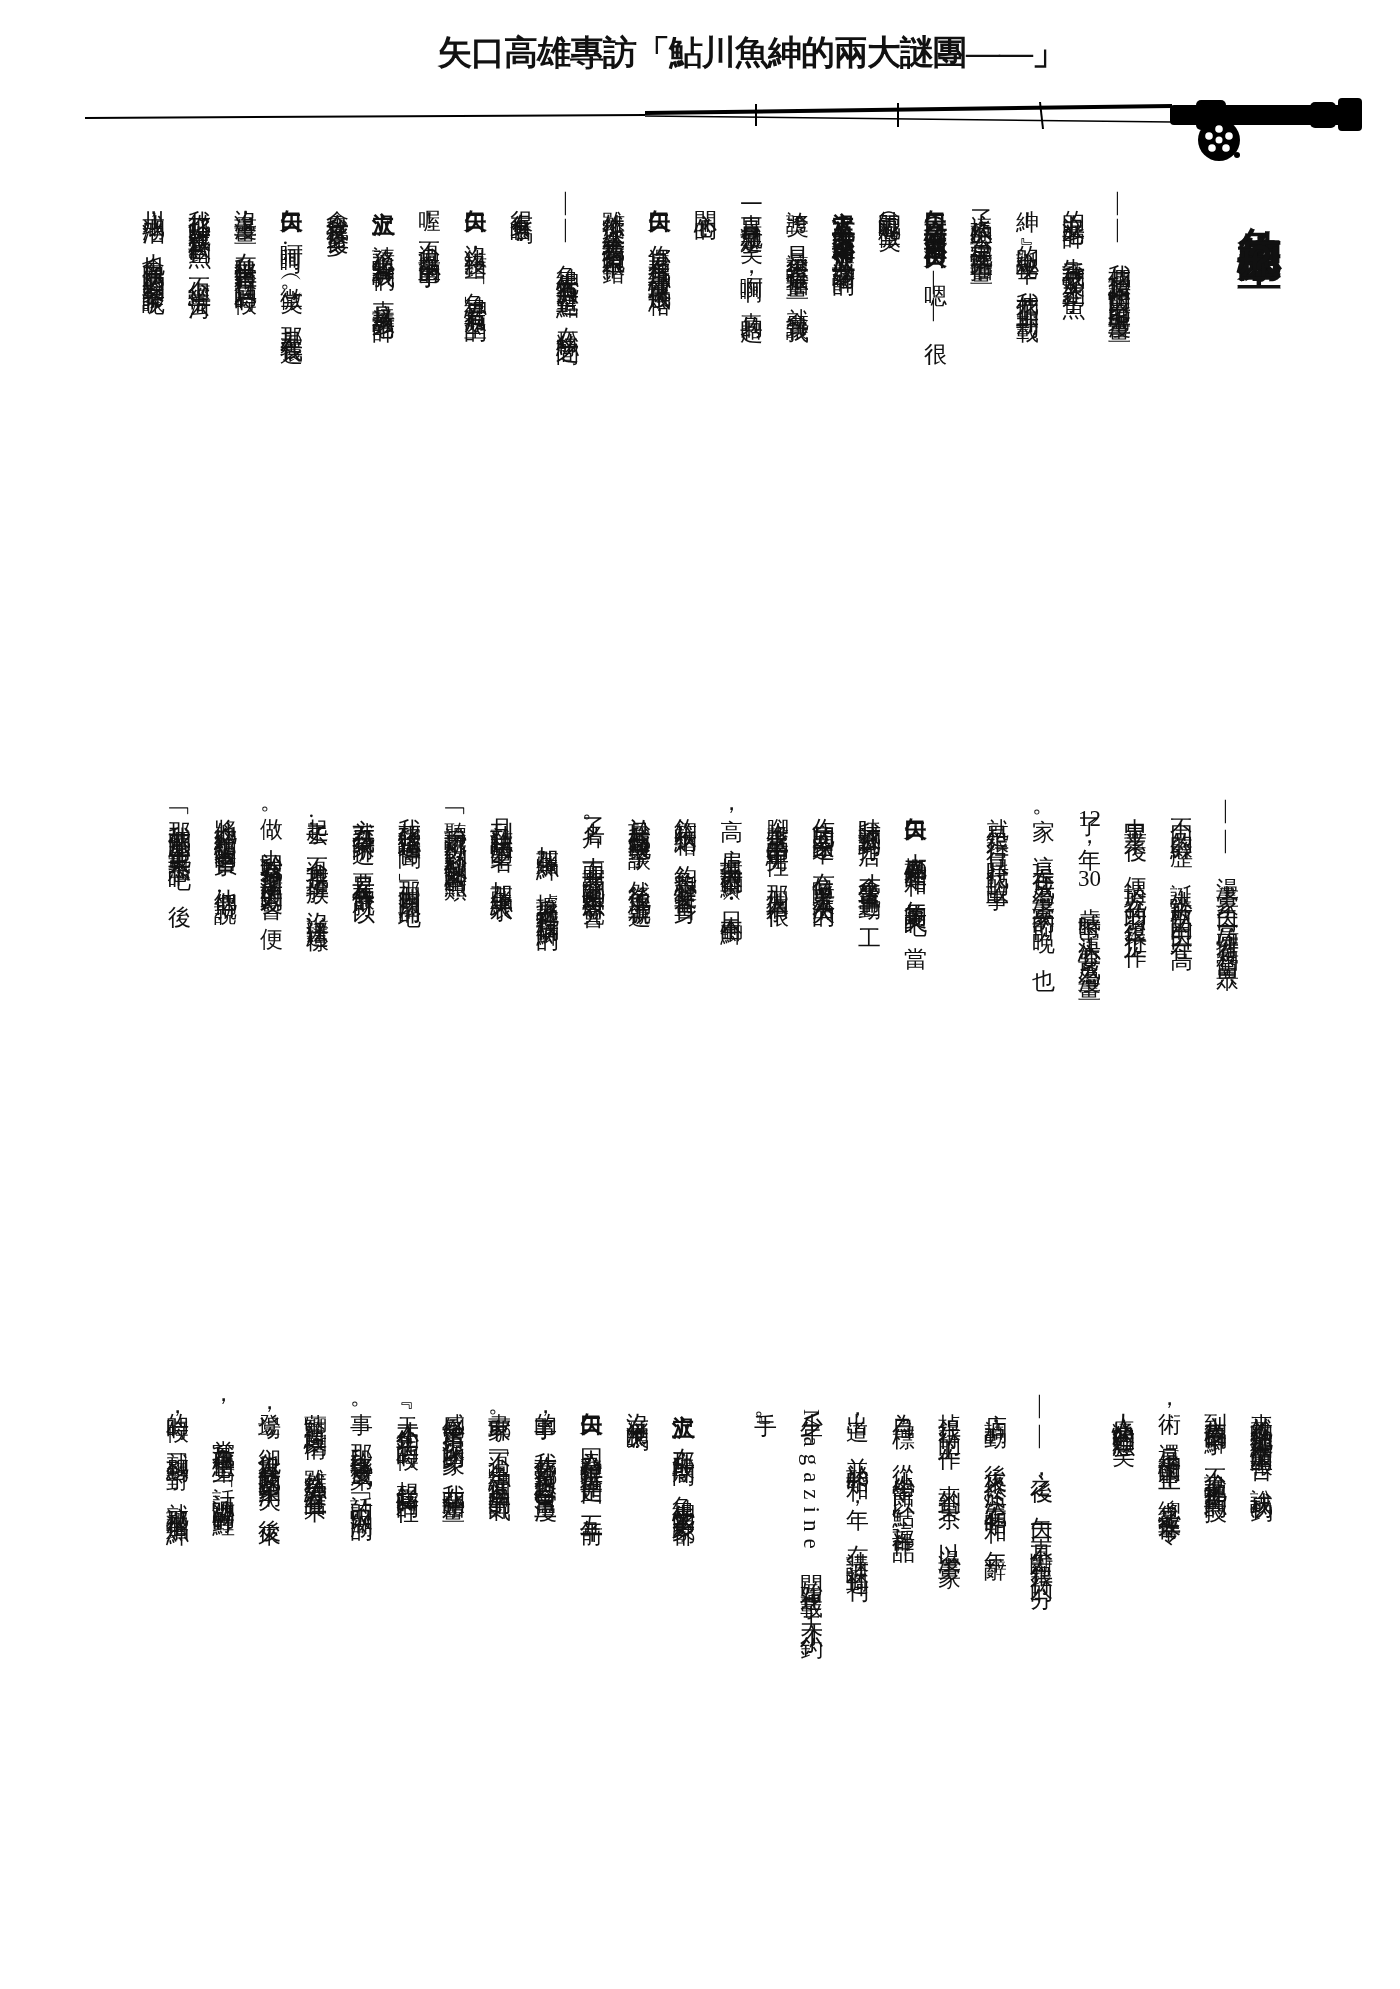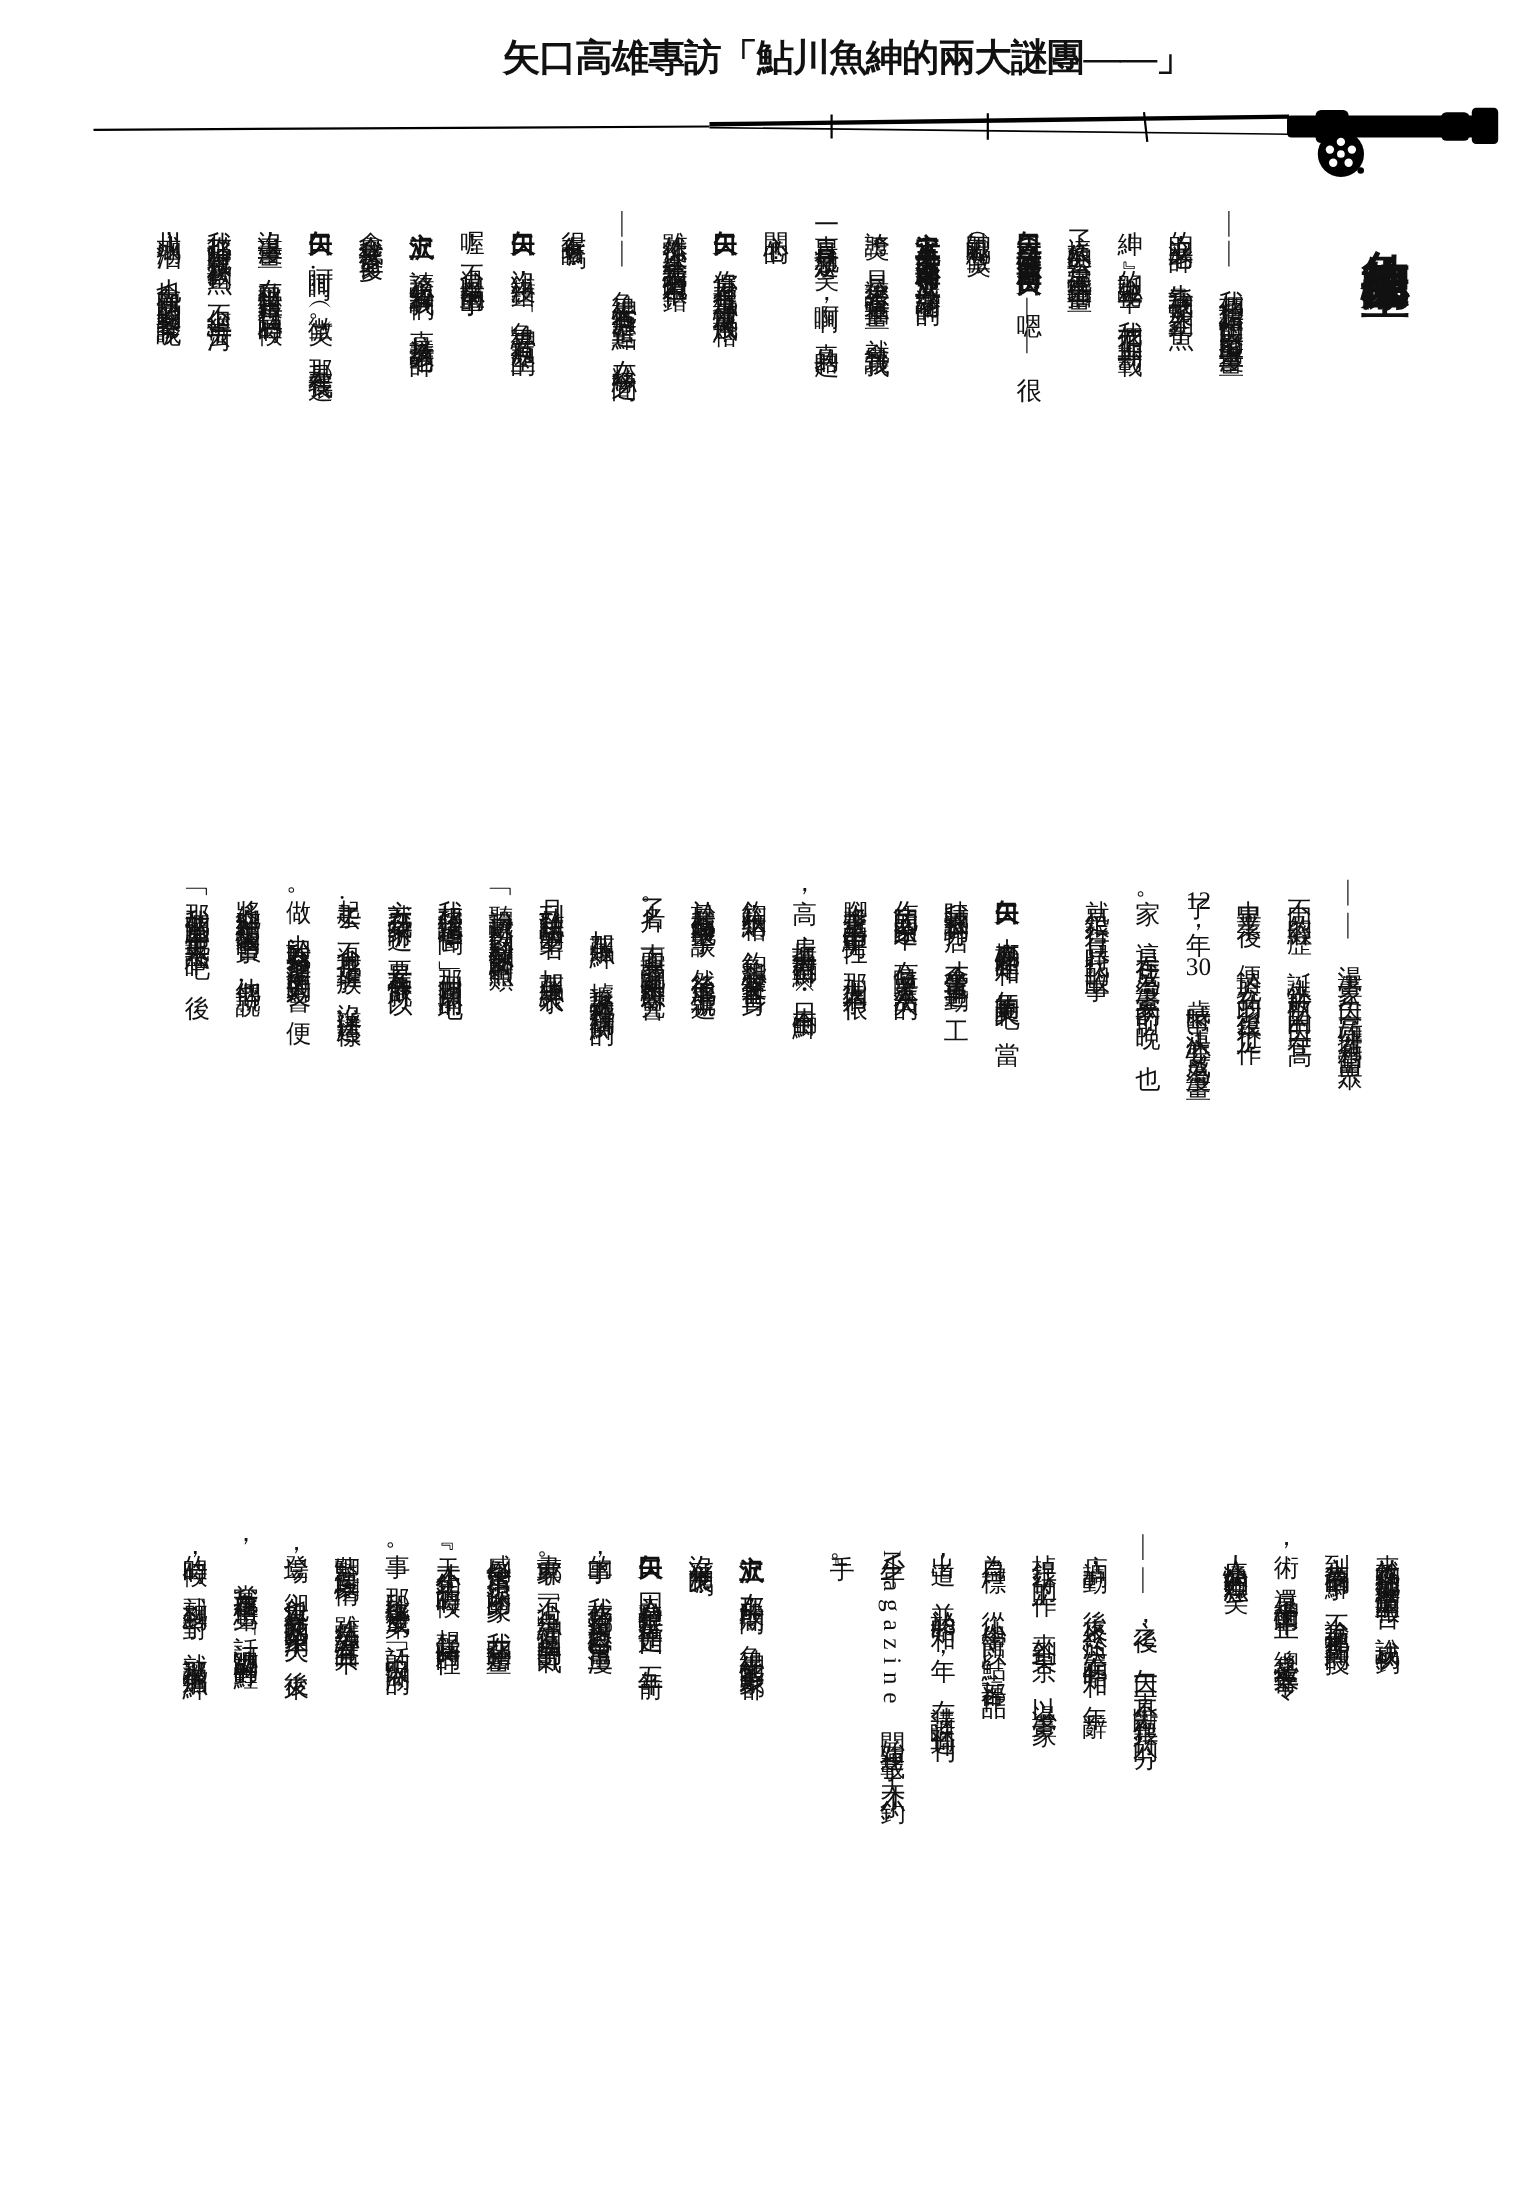--- a/index.html
+++ b/index.html
@@ -8,21 +8,21 @@
     width: 1400px;
     height: 1989px;
     background: #ffffff;
     overflow: hidden;
     font-family: "Liberation Serif", "DejaVu Serif", serif;
     color: #111;
   }
   .header-title {
     position: absolute;
     top: 30px;
-    right: 316px;
+    right: 335px;
     font-size: 34px;
     font-weight: 700;
     letter-spacing: -1px;
     white-space: nowrap;
   }
   .rod-svg {
     position: absolute;
     top: 72px;
     left: 0;
   }

